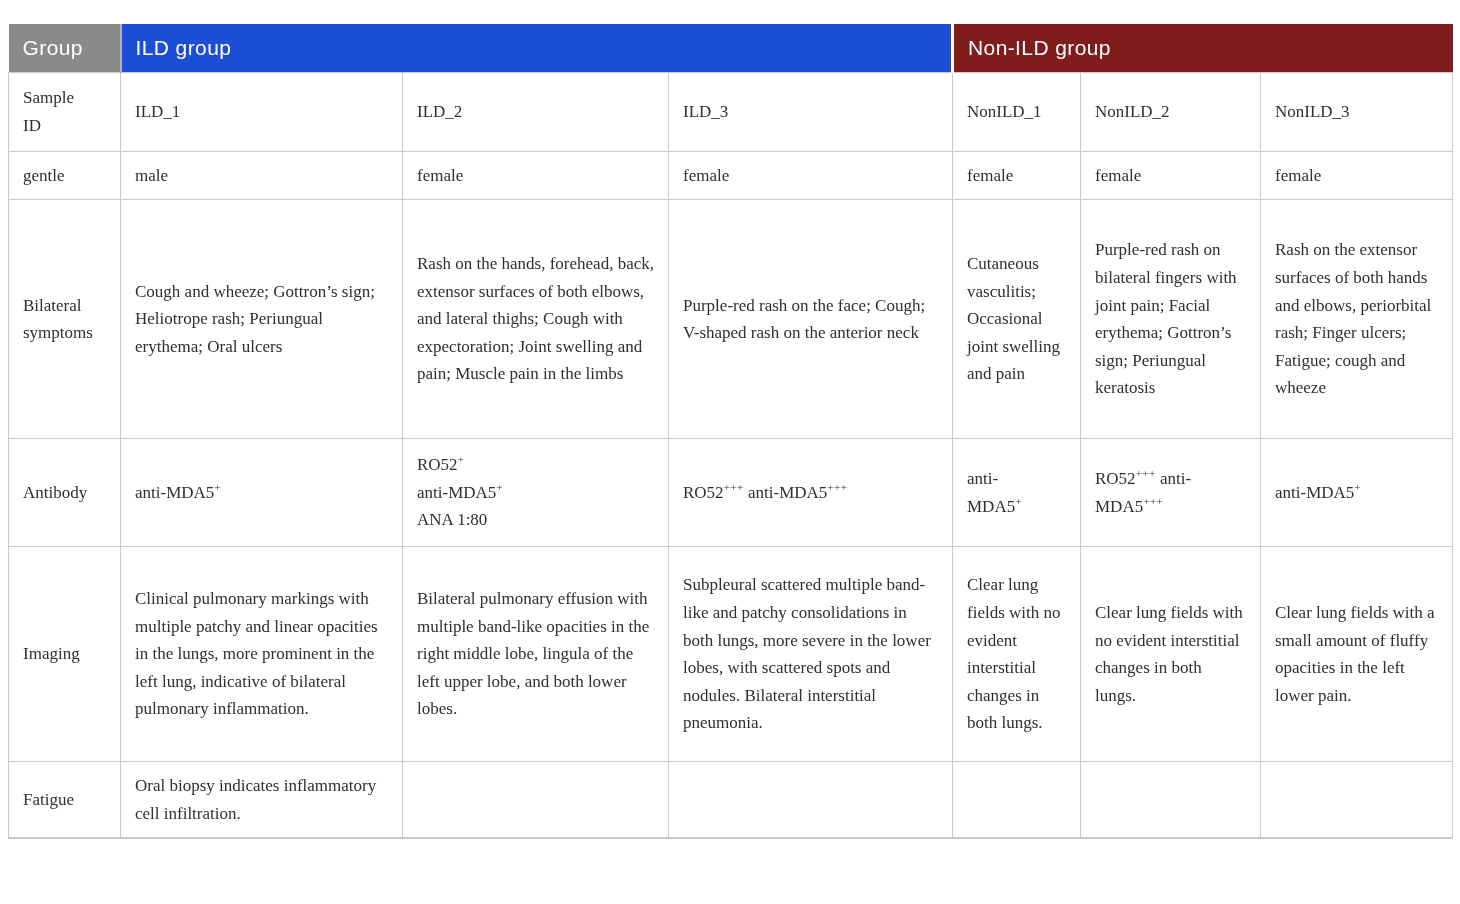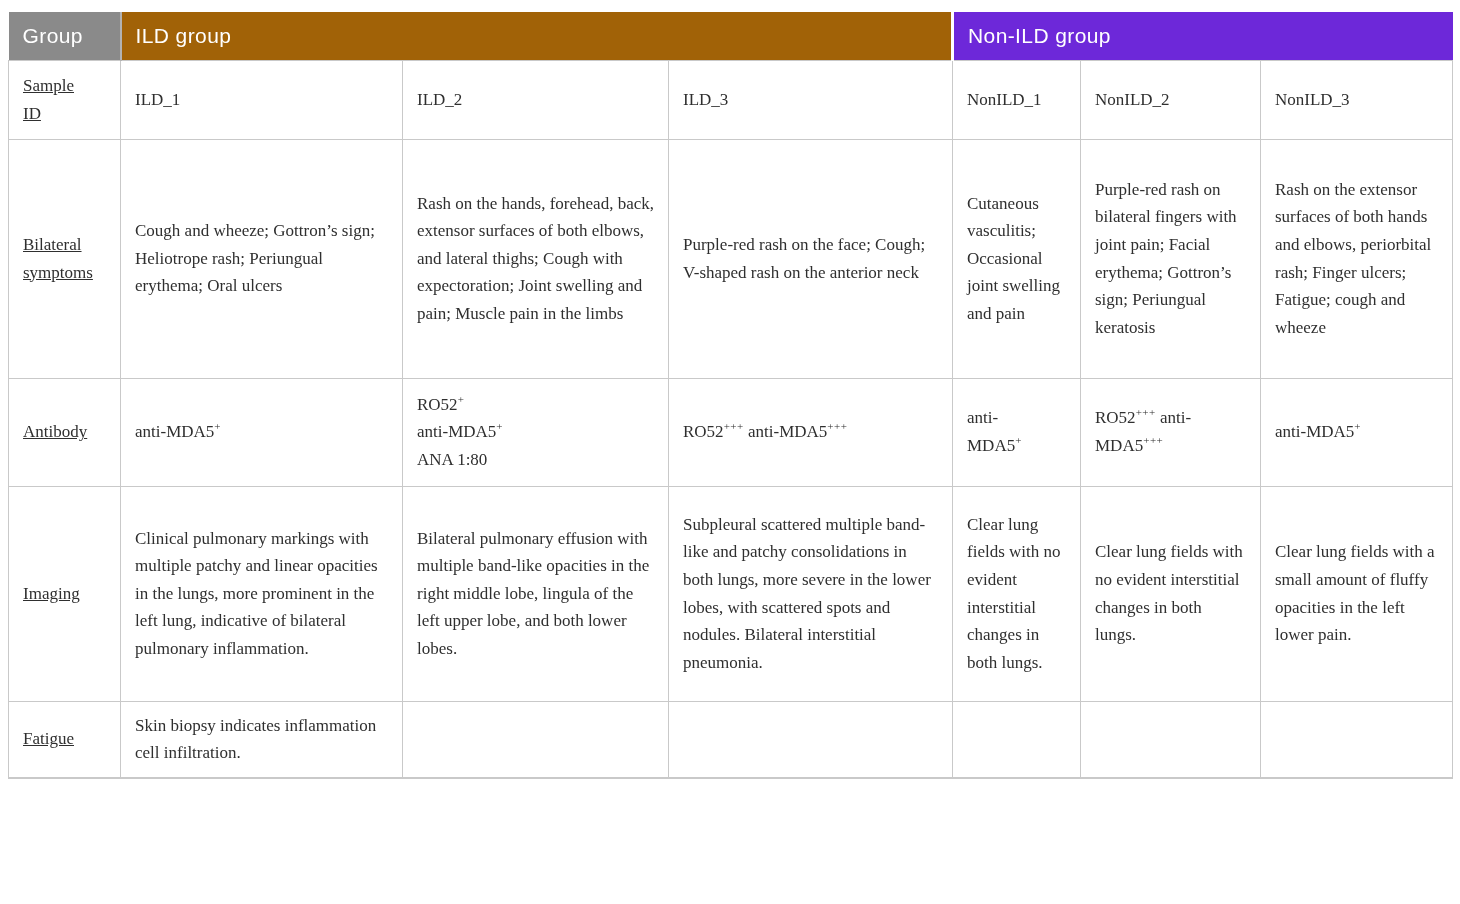--- a/index.html
+++ b/index.html
@@ -6,21 +6,21 @@
     margin: 0;
     padding: 0;
     background: #ffffff;
     width: 1460px;
     height: 904px;
     font-family: "Liberation Serif", serif;
   }
   .table-wrap {
     position: absolute;
     left: 8px;
-    top: 12px;
+    top: 24px;
   }
   table {
     border-collapse: collapse;
     table-layout: fixed;
     width: 1444px;
     background: #ffffff;
   }
   td {
     border: 1px solid #c9c9c9;
     vertical-align: middle;
@@ -48,21 +48,21 @@
   th.h-nonild{ border-left: 3px solid #ffffff; }
   tr.r-head    { height: 48px; }
   tr.r-sample  { height: 79px; }
   tr.r-age     { height: 73px; }
   tr.r-gender  { height: 48px; }
   tr.r-symptoms{ height: 239px; }
   tr.r-antibody{ height: 108px; }
   tr.r-imaging { height: 215px; }
   tr.r-others  { height: 76px; }
   tbody tr:last-child td { border-bottom: 2px solid #c9c9c9; }
-  .lblw { max-width: 70px; text-decoration: underline; }
+  .lblw { max-width: 70px; }
   sup {
     font-size: 11px;
     line-height: 0;
     vertical-align: super;
     letter-spacing: 0.5px;
   }
   .ab-line { line-height: 1.62; }
 </style>
 </head>
 <body>
@@ -74,35 +74,46 @@
       <col style="width:282px">
       <col style="width:266px">
       <col style="width:284px">
       <col style="width:128px">
       <col style="width:180px">
       <col style="width:192px">
     </colgroup>
     <thead>
       <tr class="r-head">
         <th class="h-group" style="background: rgb(138, 138, 138); color: rgb(255, 255, 255);">Group</th>
-        <th class="h-ild" colspan="3" style="background: #a16207; color: rgb(255, 255, 255);">ILD group</th>
-        <th class="h-nonild" colspan="3" style="background: #6d28d9; color: rgb(255, 255, 255);">Non-ILD group</th>
+        <th class="h-ild" colspan="3" style="background: #1d4ed8; color: rgb(255, 255, 255);">ILD group</th>
+        <th class="h-nonild" colspan="3" style="background: #7f1d1d; color: rgb(255, 255, 255);">Non-ILD group</th>
       </tr>
     </thead>
     <tbody>
       <tr class="r-sample">
         <td>
             <div class="lblw">Sample ID</div>
           </td>
         <td>ILD_1</td>
         <td>ILD_2</td>
         <td>ILD_3</td>
         <td>NonILD_1</td>
         <td>NonILD_2</td>
         <td>NonILD_3</td>
+      </tr>
+      <tr class="r-gender">
+        <td>
+            <div class="lblw">gentle</div>
+          </td>
+        <td>male</td>
+        <td>female</td>
+        <td>female</td>
+        <td>female</td>
+        <td>female</td>
+        <td>female</td>
       </tr>
       <tr class="r-symptoms">
         <td>
             <div class="lblw">Bilateral symptoms</div>
           </td>
         <td>Cough and wheeze; Gottron’s sign; Heliotrope rash; Periungual erythema; Oral ulcers</td>
         <td>Rash on the hands, forehead, back, extensor surfaces of both elbows, and lateral thighs; Cough with expectoration; Joint swelling and pain; Muscle pain in the limbs</td>
         <td>Purple-red rash on the face; Cough; V-shaped rash on the anterior neck</td>
         <td>Cutaneous vasculitis; Occasional joint swelling and pain</td>
         <td>Purple-red rash on bilateral fingers with joint pain; Facial erythema; Gottron’s sign; Periungual keratosis</td>
@@ -143,21 +154,21 @@
         <td>Bilateral pulmonary effusion with multiple band-like opacities in the right middle lobe, lingula of the left upper lobe, and both lower lobes.</td>
         <td>Subpleural scattered multiple band-like and patchy consolidations in both lungs, more severe in the lower lobes, with scattered spots and nodules. Bilateral interstitial pneumonia.</td>
         <td>Clear lung fields with no evident interstitial changes in both lungs.</td>
         <td>Clear lung fields with no evident interstitial changes in both lungs.</td>
         <td>Clear lung fields with a small amount of fluffy opacities in the left lower pain.</td>
       </tr>
       <tr class="r-others">
         <td>
             <div class="lblw">Fatigue</div>
           </td>
-        <td>Skin biopsy indicates inflammation cell infiltration.</td>
+        <td>Oral biopsy indicates inflammatory cell infiltration.</td>
         <td></td>
         <td></td>
         <td></td>
         <td></td>
         <td></td>
       </tr>
     </tbody>
   </table>
 </div>
 

